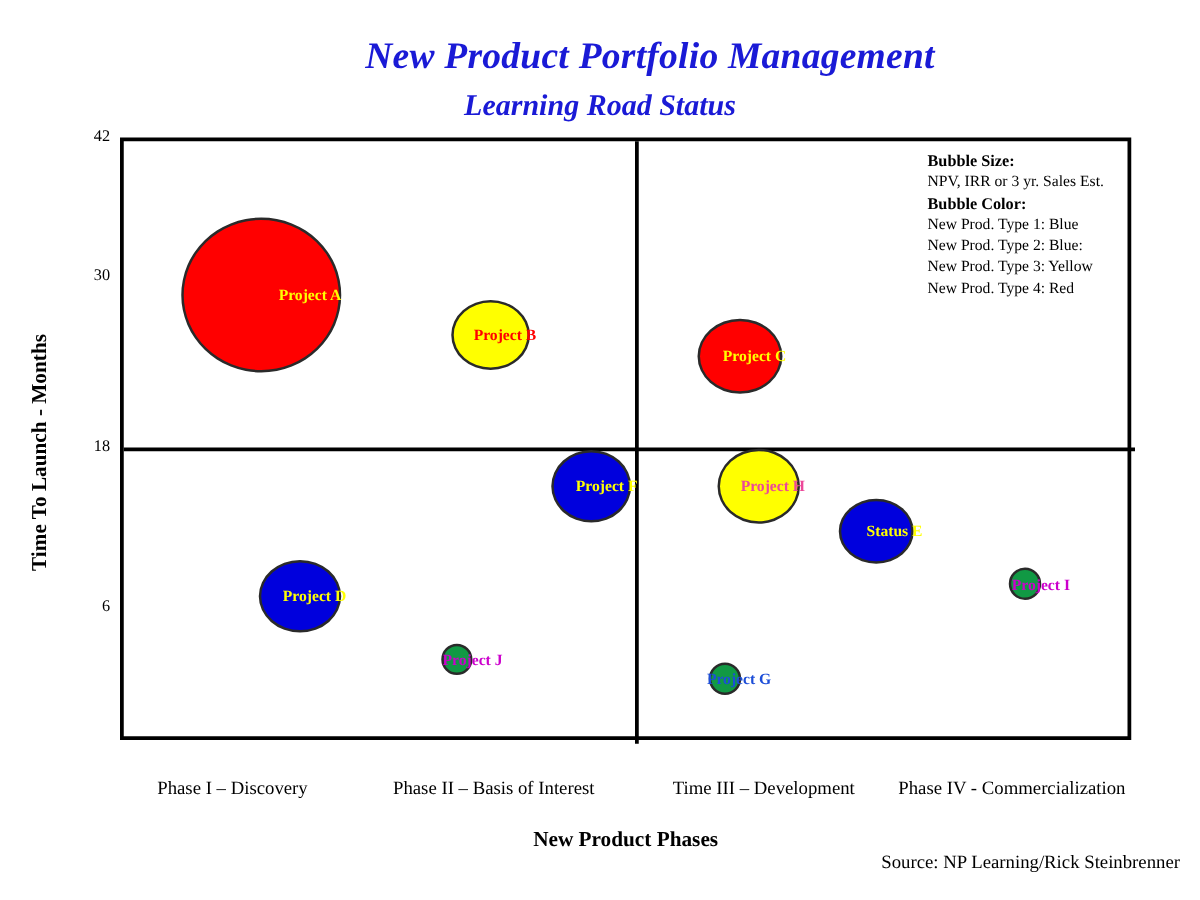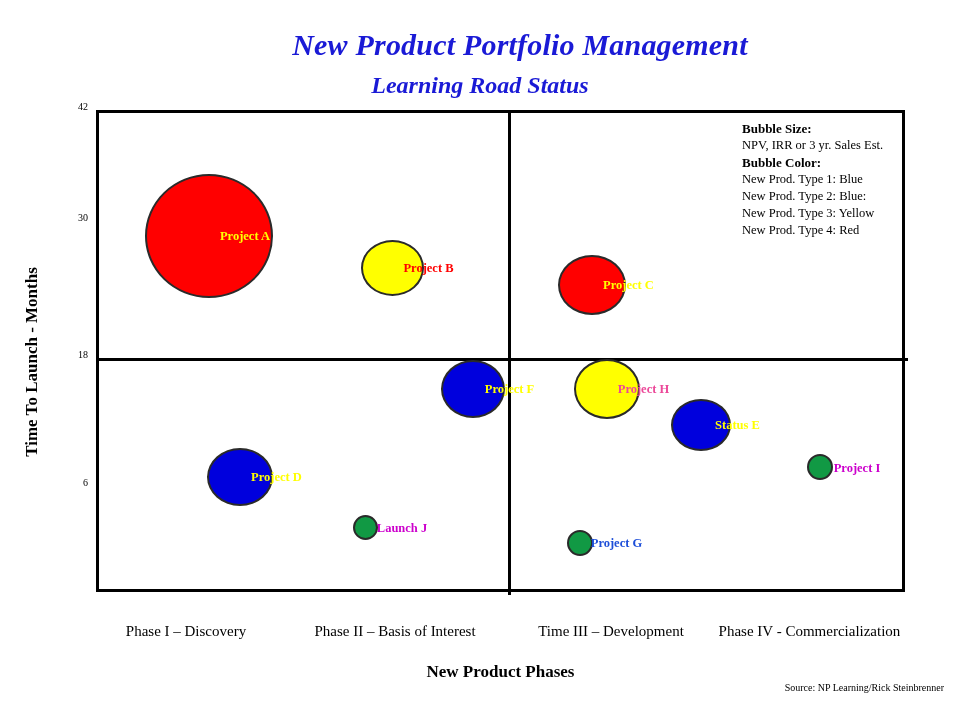--- a/index.html
+++ b/index.html
@@ -73,21 +73,21 @@
     height: 3px;
     background: #000000;
   }
 
   
   .ytick-label {
     position: absolute;
     right: 0;
     text-align: right;
     font-family: "Liberation Serif", serif;
-    font-size: 10px;
+    font-size: 13px;
     color: #000000;
     white-space: nowrap;
   }
   .ytick-col {
     position: absolute;
     left: 50px;
     top: 0;
     width: 38px;
     height: 720px;
   }
@@ -155,38 +155,37 @@
 
   
   .bubble {
     position: absolute;
     border: 2px solid #2a2a2a;
     border-radius: 50%;
     box-sizing: border-box;
   }
   .bubble-label {
     position: absolute;
-    text-align: center;
+    text-align: right;
     font-family: "Liberation Serif", serif;
     font-weight: bold;
     font-size: 12.5px;
     white-space: nowrap;
     pointer-events: none;
-    padding-left: 36px;
   }
 
   
   .source {
     position: absolute;
     left: 0;
     top: 682px;
     width: 944px;
     text-align: right;
     font-family: "Liberation Serif", serif;
-    font-size: 10px;
+    font-size: 15px;
     color: #000000;
     white-space: nowrap;
   }
 </style>
 </head>
 <body>
 
 <div id="page">
 
   <div class="title-main">New Product Portfolio Management</div>
@@ -228,21 +227,21 @@
     <div class="bubble" style="left:567px; top:530px; width:26px; height:26px; background:#119944;"></div>
     <div class="bubble-label" style="left:544px; top:536px; width:73px; color:#1d4ed8;">Project G</div>
 
     <div class="bubble" style="left:574px; top:359px; width:66px; height:60px; background:#ffff00;"></div>
     <div class="bubble-label" style="left:571px; top:382px; width:73px; color:#ec4899;">Project H</div>
 
     <div class="bubble" style="left:807px; top:454px; width:26px; height:26px; background:#119944;"></div>
     <div class="bubble-label" style="left:786px; top:461px; width:70px; color:#cc00cc;">Project I</div>
 
     <div class="bubble" style="left:353px; top:515px; width:25px; height:25px; background:#119944;"></div>
-    <div class="bubble-label" style="left:330px; top:521px; width:72px; color:#cc00cc;">Launch J</div>
+    <div class="bubble-label" style="left:330px; top:521px; width:72px; color:#cc00cc;">Project J</div>
   </div>
 
   <div class="legend">
     <div class="legend-row head">Bubble Size:</div>
     <div class="legend-row">NPV, IRR or 3 yr. Sales Est.</div>
     <div class="legend-row head">Bubble Color:</div>
     <div class="legend-row">New Prod. Type 1: Blue</div>
     <div class="legend-row">New Prod. Type 2: Blue:</div>
     <div class="legend-row">New Prod. Type 3: Yellow</div>
     <div class="legend-row">New Prod. Type 4: Red</div>

